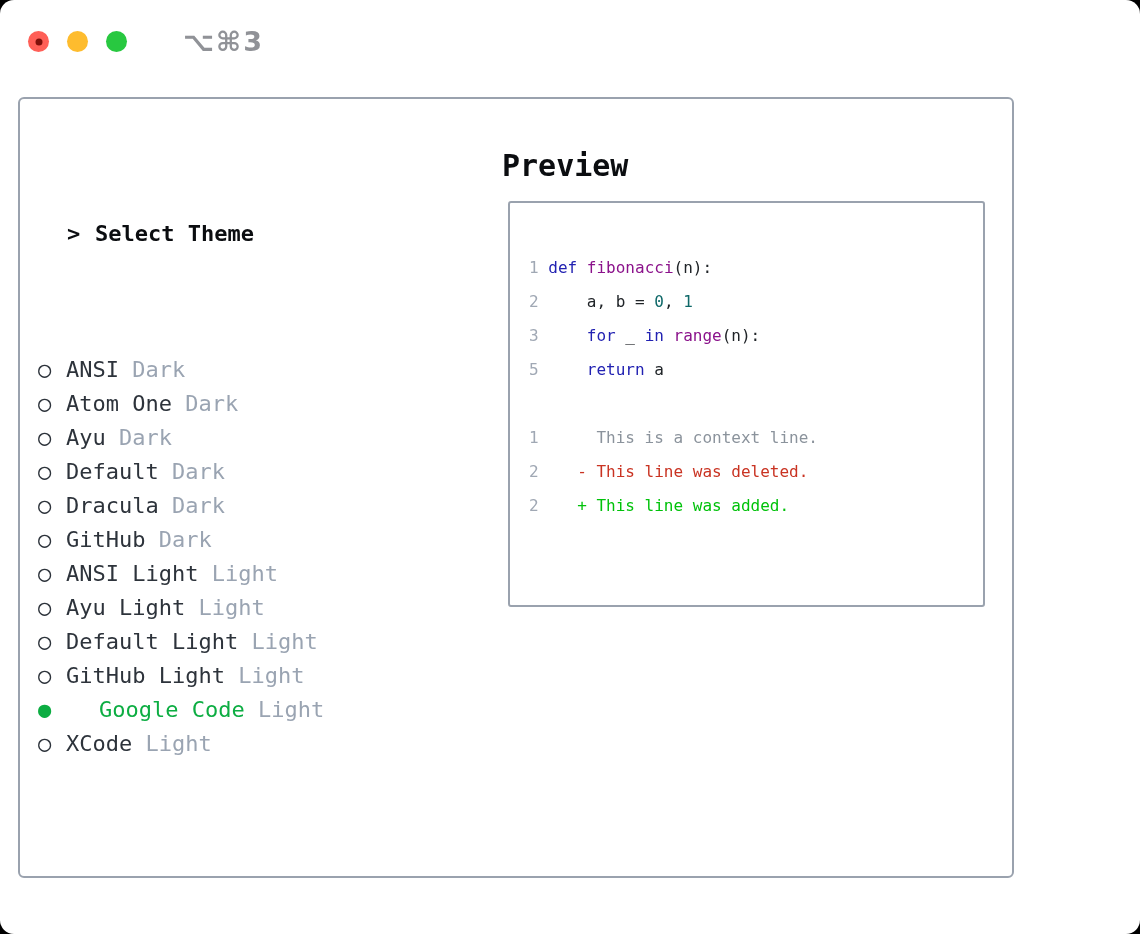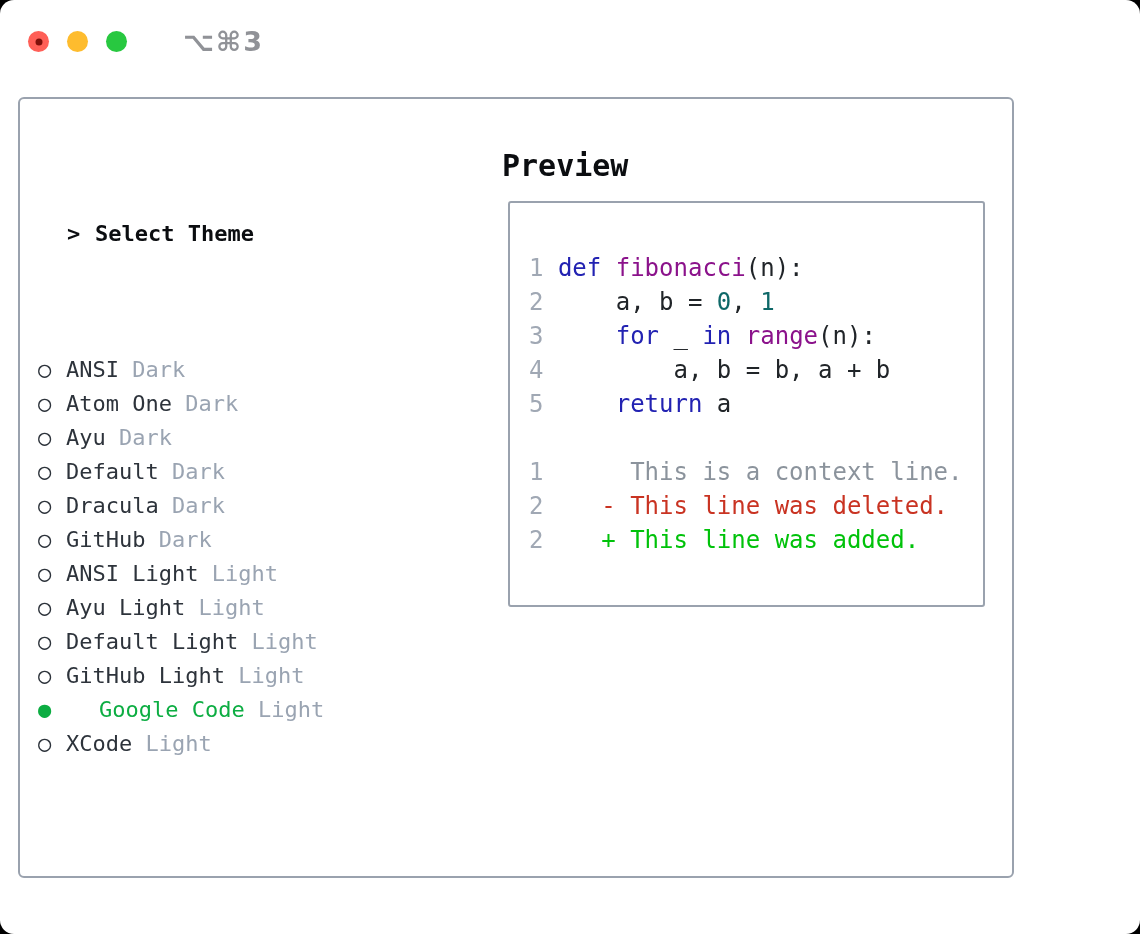--- a/index.html
+++ b/index.html
@@ -67,21 +67,21 @@
     font-size: 30px; line-height: 34px; font-weight: 700; color: #0b0d10;
   }
   .preview-box {
     position: absolute; left: 488px; top: 102px;
     width: 477px; height: 406px;
     border: 2px solid var(--c-border, #9aa2ae);
     border-radius: 3px;
     padding: 48px 0 0 19px;
     overflow: hidden;
   }
-  .code-line { font-size: 24px; line-height: 34px; white-space: pre; color: var(--c-code, #202428); }
+  .code-line { font-size: 16px; line-height: 34px; white-space: pre; color: var(--c-code, #202428); }
   .diff-block { margin-top: 34px; }
   .tk-ln  { color: var(--c-ln, #a0a8b4); }
   .tk-kw  { color: var(--c-kw, #2222b2); }
   .tk-fn  { color: var(--c-fn, #8b128b); }
   .tk-lit { color: var(--c-lit, #0e6868); }
   .tk-pl  { color: var(--c-code, #202428); }
   .tk-ctx { color: var(--c-ctx, #8b939c); }
   .tk-del { color: var(--c-del, #c93322); text-align: right; }
   .tk-add { color: var(--c-add, #00c20a); }
 </style>
@@ -116,21 +116,20 @@
       
     </div>
 
     <div class="preview-heading">Preview</div>
 
     <div class="preview-box">
       <div id="code-block">
           <div class="code-line"><span class="tk-ln">1</span><span class="tk-pl"> </span><span class="tk-kw">def</span><span class="tk-pl"> </span><span class="tk-fn">fibonacci</span><span class="tk-pl">(n):</span></div>
           <div class="code-line"><span class="tk-ln">2</span><span class="tk-pl">     a, b = </span><span class="tk-lit">0</span><span class="tk-pl">, </span><span class="tk-lit">1</span></div>
           <div class="code-line"><span class="tk-ln">3</span><span class="tk-pl">     </span><span class="tk-kw">for</span><span class="tk-pl"> _ </span><span class="tk-kw">in</span><span class="tk-pl"> </span><span class="tk-fn">range</span><span class="tk-pl">(n):</span></div>
-          <div class="code-line"><span class="tk-ln">4</span><span class="tk-pl">         a, b = b, a + b</span></div>
           <div class="code-line"><span class="tk-ln">5</span><span class="tk-pl">     </span><span class="tk-kw">return</span><span class="tk-pl"> a</span></div>
         </div>
       <div id="diff-block" class="diff-block">
           <div class="code-line"><span class="tk-ln">1</span><span class="tk-pl">      </span><span class="tk-ctx">This is a context line.</span></div>
           <div class="code-line"><span class="tk-ln">2</span><span class="tk-pl">    </span><span class="tk-del">- This line was deleted.</span></div>
           <div class="code-line"><span class="tk-ln">2</span><span class="tk-pl">    </span><span class="tk-add">+ This line was added.</span></div>
         </div>
     </div>
 
   </div>

